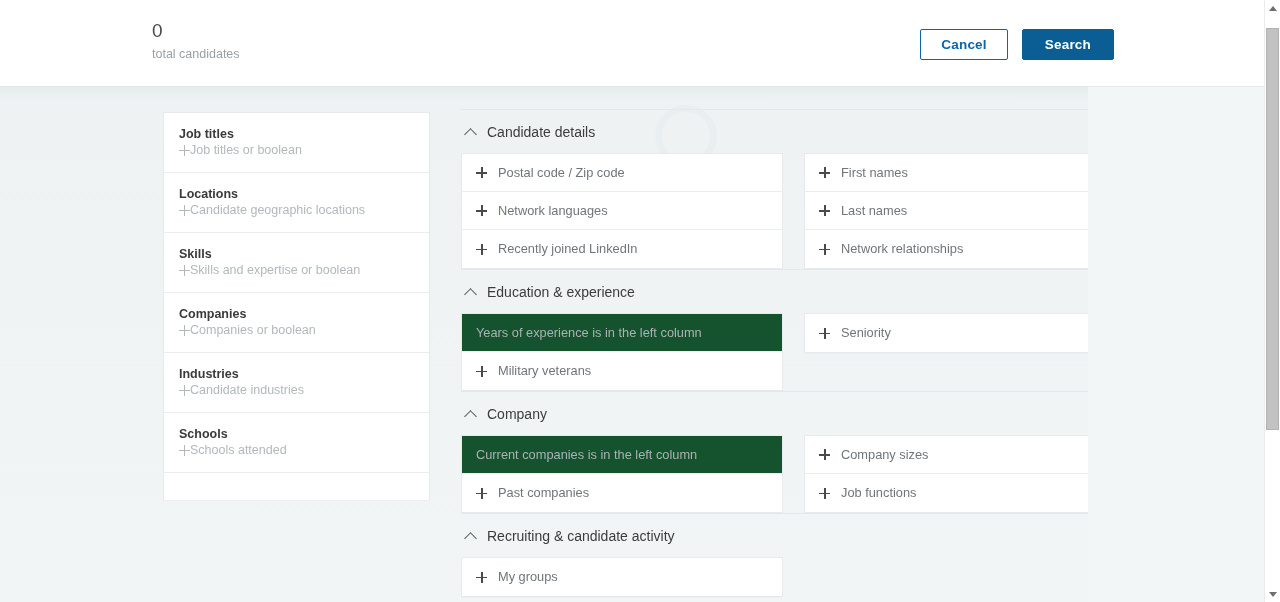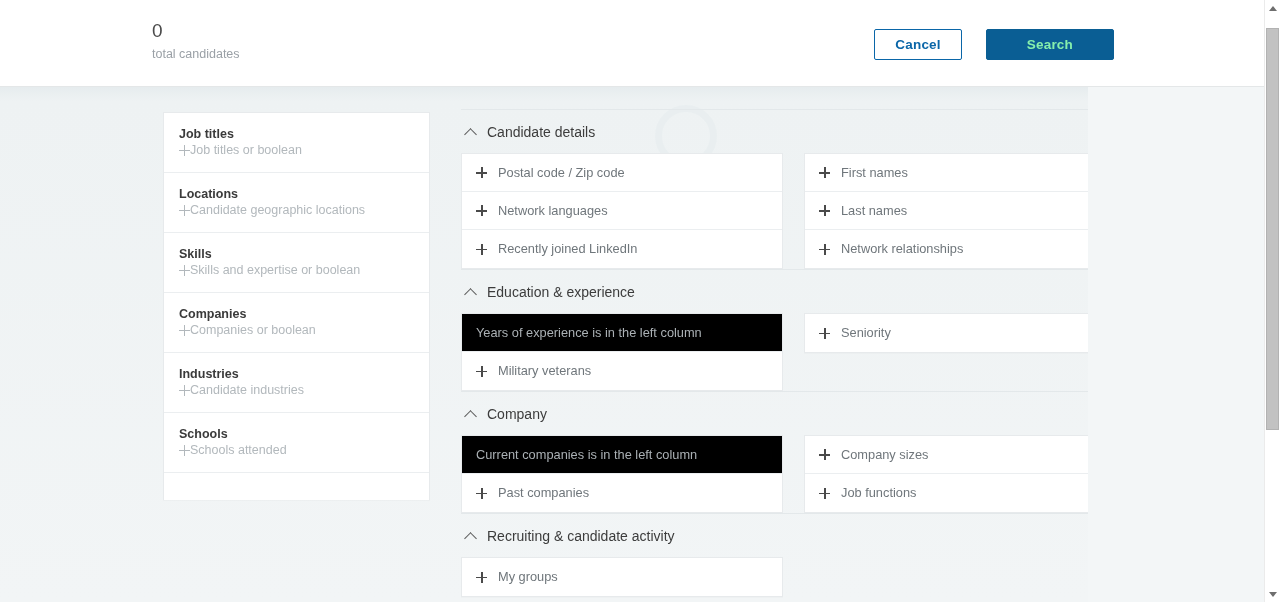--- a/index.html
+++ b/index.html
@@ -51,21 +51,21 @@
     line-height: 16px;
     color: #9aa0a6;
     margin-top: 4px;
   }
 
   .header-actions {
     position: absolute;
     right: 150px;
     top: 29px;
     display: flex;
-    gap: 24px;
+    gap: 14px;
     align-items: flex-start;
   }
   .btn {
     font-family: "Liberation Sans", sans-serif;
     font-size: 13.5px;
     font-weight: 700;
     letter-spacing: .2px;
     height: 31px;
     border-radius: 2px;
     cursor: pointer;
@@ -76,23 +76,23 @@
   }
   .btn-cancel {
     min-width: 82px;
     padding: 0 20px;
     background: #ffffff;
     color: #0a66a8;
     border: 1.5px solid #0a66a8;
   }
   .btn-search {
     min-width: 82px;
-    padding: 0 40px;
+    padding: 0 22px;
     background: #0a5e94;
-    color: #86efac;
+    color: #ffffff;
     border: 1.5px solid #0a5e94;
   }
 
   
   .page-body {
     position: absolute;
     top: 87px; left: 0;
     width: 1088px;
     height: 515px;
     background: linear-gradient(180deg, #e6ecee 0%, #eef2f3 14px, #f2f5f6 100%);
@@ -237,21 +237,21 @@
     font-size: 12.8px;
     color: #6f767b;
     cursor: pointer;
     background: #ffffff;
   }
   .row:last-child { border-bottom: none; }
   .row .plus::before, .row .plus::after { background: #4a4a4a; }
   .row .plus::before { top: 5px; height: 1.5px; }
   .row .plus::after  { left: 5px; width: 1.5px; }
   .row.disabled {
-    background: #000000;
+    background: #14532d;
     color: #abb1b5;
     cursor: default;
   }
   .row-label { line-height: 16px; }
 
   
   .msg-widget {
     position: absolute;
     left: 1100px;
     top: 464px;

